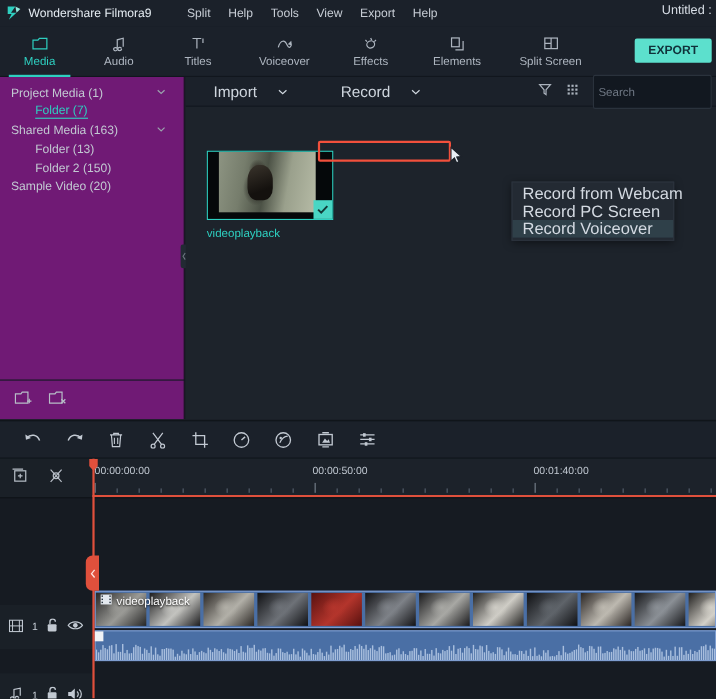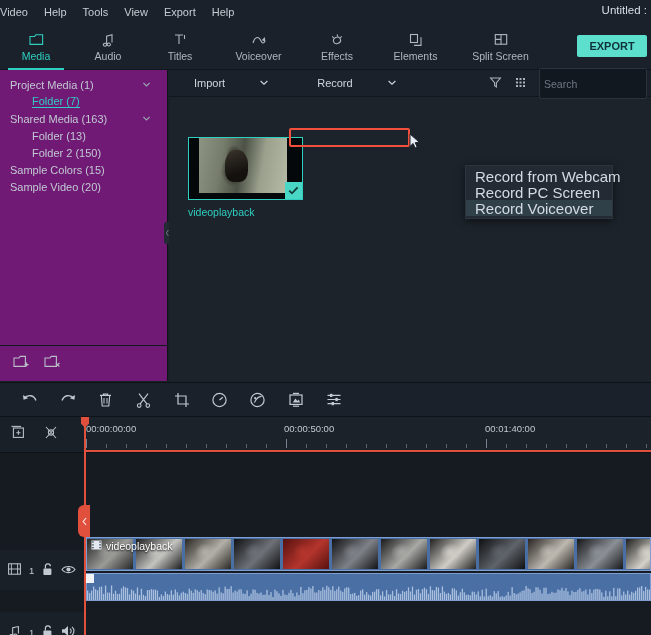--- a/index.html
+++ b/index.html
@@ -84,22 +84,22 @@
   
   .libpane {
     position: absolute; left: 169px; top: 70px; width: 482px; height: 311px;
     background: #1d232b;
   }
   .libtoolbar {
     position: relative; height: 27px; background: #1b212a;
     border-bottom: 1px solid #12171e; display: flex; align-items: center;
   }
   .lt-btn {
-    display: flex; align-items: center; gap: 34px;
-    font-size: 11px; color: #cfd6de; cursor: pointer;
+    display: flex; align-items: center; gap: 18px;
+    font-size: 14px; color: #cfd6de; cursor: pointer;
   }
   .lt-import { margin-left: 25px; }
   .lt-record { margin-left: 48px; }
   .lt-right {
     position: absolute; right: 4px; top: 0; height: 27px;
     display: flex; align-items: center; gap: 12px;
   }
   .searchbox {
     width: 108px; height: 31px; background: #121820; border: 1px solid #2a323c;
     border-radius: 2px; display: flex; align-items: center;
@@ -231,22 +231,31 @@
   .tl-divider {
     position: absolute; left: 0; width: 651px; height: 1px; background: #0e1318;
   }
 </style>
 </head>
 <body>
 
 <div id="app">
 
   <div class="titlebar">
+    <div class="brand">
+      <span class="brand-logo">
+        <svg width="14" height="14" viewBox="0 0 14 14">
+          <path d="M1 1 L8 1 L4 6.5 L9 6.5 L2 13 L4.5 7.8 L1 7.8 Z" fill="#2ecfc0"></path>
+          <path d="M8 1 L12.5 3.2 L9 6.5 Z" fill="#8fe8dc"></path>
+        </svg>
+      </span>
+      <span class="brand-name">Wondershare Filmora9</span>
+    </div>
     <div class="menus">
-      <span>Video</span>
+      <span>Split</span>
       <span>Help</span>
       <span>Tools</span>
       <span>View</span>
       <span>Export</span>
       <span>Help</span>
     </div>
     <div class="doc-title">Untitled :</div>
   </div>
 
   <div class="tabbar">
@@ -340,23 +349,20 @@
       </div>
 
       <div class="tree-row lvl1">
         <span class="lbl">Folder (13)</span>
       </div>
 
       <div class="tree-row lvl1">
         <span class="lbl">Folder 2 (150)</span>
       </div>
 
-      <div class="tree-row lvl0">
-        <span class="lbl">Sample Colors (15)</span>
-      </div>
 
       <div class="tree-row lvl0">
         <span class="lbl">Sample Video (20)</span>
       </div>
     </div>
 
     <div class="collapse-handle">
       <svg width="7" height="22" viewBox="0 0 7 22">
           <rect x="0" y="0" width="7" height="22" rx="3" fill="#222a33"></rect>
           <path d="M4.4 8 L2.4 11 L4.4 14" fill="none" stroke="#6d7680" stroke-width="1"></path>

